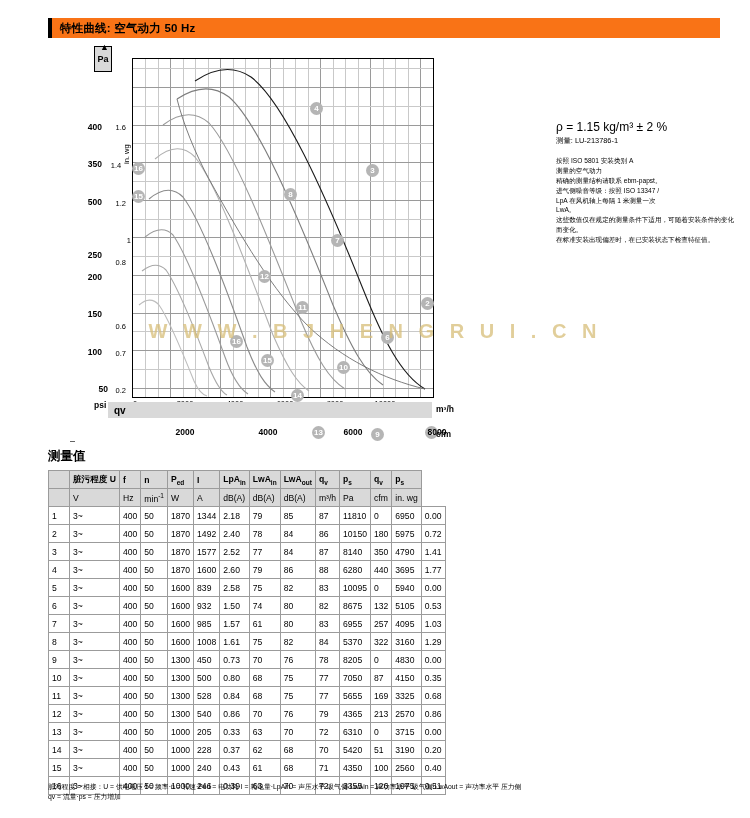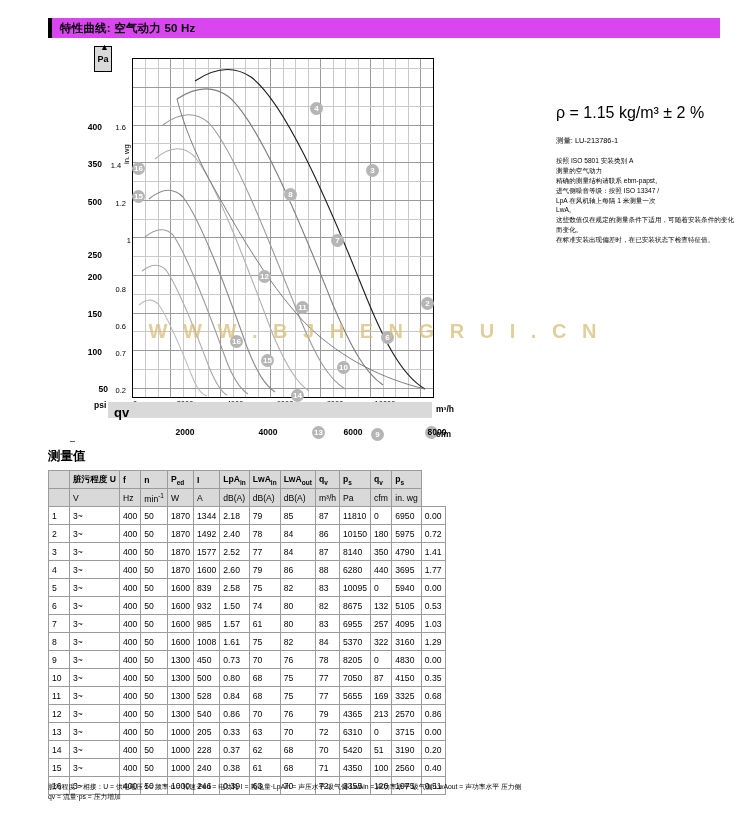--- a/index.html
+++ b/index.html
@@ -1,37 +1,37 @@
 <!DOCTYPE html>
 <html><head>
 <meta charset="utf-8">
 <style>
   html,body{margin:0;padding:0;background:#ffffff;}
   body{width:750px;height:818px;font-family:"Liberation Sans",sans-serif;color:#000;position:relative;overflow:hidden;}
-  .title-bar{position:absolute;left:48px;top:18px;width:668px;height:20px;background:#d946ef;border-left:4px solid #000;}
+  .title-bar{position:absolute;left:48px;top:18px;width:668px;height:20px;background:#f97316;border-left:4px solid #000;}
   .title-bar span{display:block;padding:3px 0 0 8px;font-size:11.5px;font-weight:bold;letter-spacing:.2px;}
   .chart-wrap{position:absolute;left:48px;top:44px;width:430px;height:390px;}
   .axis-pa-box{position:absolute;left:46px;top:2px;width:16px;height:24px;background:#d9d9d9;border:1px solid #000;font-size:9px;font-weight:bold;text-align:center;line-height:24px;}
   .axis-in-wg{position:absolute;left:62px;top:6px;font-size:7.5px;transform:rotate(-90deg);transform-origin:left top;white-space:nowrap;}
   .plot{position:absolute;left:84px;top:14px;width:300px;height:338px;border:1px solid #000;background:#fff;}
   .plot .vg,.plot .hg{position:absolute;background:#c9c9c9;}
   .plot .vg{width:1px;top:0;bottom:0;}
   .plot .hg{height:1px;left:0;right:0;}
   .plot .vg.major,.plot .hg.major{background:#9a9a9a;}
   .ytick{position:absolute;font-size:8.5px;font-weight:bold;text-align:right;width:34px;}
   .ytick2{position:absolute;font-size:7.5px;text-align:right;width:20px;}
   .xtick{position:absolute;font-size:8.5px;font-weight:bold;text-align:center;width:46px;}
   .xtick.small{font-size:7.5px;font-weight:normal;}
   .qv-bar{position:absolute;left:60px;top:358px;width:324px;height:16px;background:#d9d9d9;}
-  .qv-bar .lbl{position:absolute;left:6px;top:3px;font-size:13px;font-weight:bold;}
+  .qv-bar .lbl{position:absolute;left:6px;top:3px;font-size:10px;font-weight:bold;}
   .unit-m3{position:absolute;left:388px;top:360px;font-size:8.5px;font-weight:bold;}
   .unit-cfm{position:absolute;left:388px;top:388px;font-size:8.5px;font-weight:bold;}
   .pa-arrow{position:absolute;left:52px;top:-2px;font-size:9px;}
   .psi-lbl{position:absolute;left:46px;top:356px;font-size:8.5px;font-weight:bold;}
-  .rho{position:absolute;left:556px;top:104px;font-size:16px;}
+  .rho{position:absolute;left:556px;top:120px;font-size:12px;}
   .meas{position:absolute;left:556px;top:136px;font-size:7.4px;}
   .notes{position:absolute;left:556px;top:156px;width:180px;font-size:6.6px;line-height:1.5;}
   .watermark{position:absolute;left:60px;top:316px;width:630px;text-align:center;pointer-events:none;}
   .wm-main{font-size:62px;font-weight:bold;color:rgba(215,190,120,.55);letter-spacing:4px;font-family:"DejaVu Sans",sans-serif;}
   .wm-sub{font-size:20px;font-weight:bold;color:rgba(215,190,120,.75);letter-spacing:5px;margin-top:4px;}
   .table-title{position:absolute;left:48px;top:448px;font-size:12.5px;font-weight:bold;}
   table.data{position:absolute;left:48px;top:470px;border-collapse:collapse;font-size:8.6px;}
   table.data th,table.data td{border:1px solid #9b9b9b;padding:1px 3px;height:15px;background:#fff;text-align:left;white-space:nowrap;}
   table.data thead th{background:#d9d9d9;font-weight:bold;}
   table.data thead tr.units th{background:#d9d9d9;font-weight:normal;}
@@ -61,21 +61,21 @@
   <div class="ytick" style="left:20px;top:206px;">250</div>
   <div class="ytick" style="left:20px;top:228px;">200</div>
   <div class="ytick" style="left:20px;top:265px;">150</div>
   <div class="ytick" style="left:20px;top:303px;">100</div>
   <div class="ytick" style="left:26px;top:340px;">50</div>
 
   <div class="ytick2" style="left:58px;top:79px;">1.6</div>
   <div class="ytick2" style="left:58px;top:117px;text-align:center;">1.4</div>
   <div class="ytick2" style="left:58px;top:155px;">1.2</div>
   <div class="ytick2" style="left:63px;top:192px;">1</div>
-  <div class="ytick2" style="left:58px;top:241px;">0.8</div>
+  <div class="ytick2" style="left:58px;top:214px;">0.8</div>
   <div class="ytick2" style="left:58px;top:278px;">0.6</div>
   <div class="ytick2" style="left:58px;top:305px;">0.7</div>
   <div class="ytick2" style="left:58px;top:342px;">0.2</div>
 
   <div class="plot">
 
     <div class="vg" style="left:12px"></div>
       <div class="vg" style="left:25px"></div>
     <div class="vg major" style="left:37px"></div>
       <div class="vg" style="left:50px"></div>
@@ -449,21 +449,21 @@
         <td>3190</td>
         <td>0.20</td>
       </tr>
       <tr>
         <td class="idx">15</td>
         <td>3~</td>
         <td>400</td>
         <td>50</td>
         <td>1000</td>
         <td>240</td>
-        <td>0.38</td>
+        <td>0.43</td>
         <td>61</td>
         <td>68</td>
         <td>71</td>
         <td>4350</td>
         <td>100</td>
         <td>2560</td>
         <td>0.40</td>
       </tr>
       <tr>
         <td class="idx">16</td>

